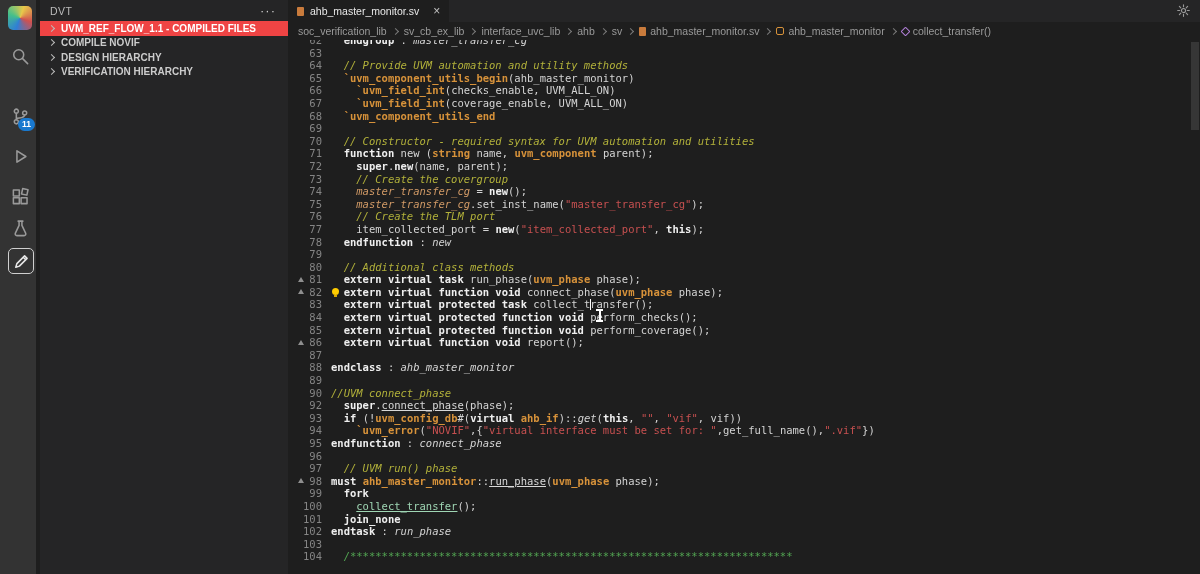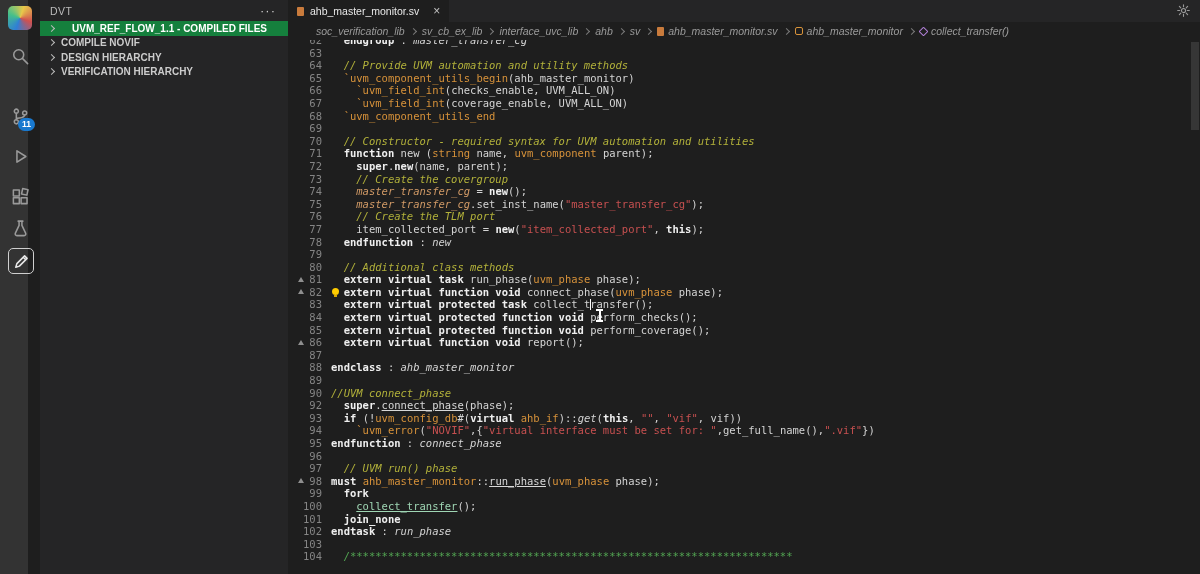--- a/index.html
+++ b/index.html
@@ -1,47 +1,47 @@
 <!DOCTYPE html>
 <html><head>
 <meta charset="utf-8">
 <style>
   html,body{margin:0;padding:0;background:#000;}
   .app{position:relative;width:1200px;height:574px;background:#1e1e1e;overflow:hidden;
        font-family:"Liberation Sans",sans-serif;-webkit-user-select:none;user-select:none;}
 
   
-  .activity-bar{position:absolute;left:0;top:0;width:28px;height:100%;background:#333333;z-index:6;}
+  .activity-bar{position:absolute;left:0;top:0;width:36px;height:100%;background:#333333;z-index:6;}
   .ab-item{position:absolute;left:8px;width:24px;height:24px;display:flex;align-items:center;justify-content:center;cursor:pointer;}
   .ab-item svg{width:19px;height:19px;fill:none;stroke:#9a9a9a;stroke-width:1.3;stroke-linecap:round;stroke-linejoin:round;}
   .ab-item.active{border:1px solid #cfcfcf;border-radius:5px;}
   .ab-item.active svg{stroke:#e8e8e8;}
   .ab-item.logo{border-radius:5px;background:conic-gradient(from 200deg,#2f7fd6,#45c08a,#e8c84a,#d05050,#2f7fd6);}
   .badge{position:absolute;right:-3px;bottom:-3px;min-width:13px;height:13px;border-radius:7px;background:#1979cf;
          color:#fff;font-size:8.5px;line-height:13px;text-align:center;padding:0 2px;font-weight:bold;}
 
   
   .sidebar{position:absolute;left:40px;top:0;width:248px;height:100%;background:#252526;z-index:5;}
   .sb-header{height:21px;display:flex;align-items:center;padding:0 12px 0 10px;color:#bbbbbb;font-size:10.5px;letter-spacing:.4px;}
   .sb-more{margin-left:auto;color:#cccccc;font-size:13px;letter-spacing:1px;cursor:pointer;}
   .sb-item{height:14.5px;display:flex;align-items:center;padding-left:6px;color:#cccccc;font-size:10px;font-weight:bold;cursor:pointer;white-space:nowrap;}
-  .sb-item.selected{background:#15803d;color:#ffffff;gap:11px;}
+  .sb-item.selected{background:#ef4444;color:#ffffff;}
   .chev{width:4px;height:4px;border-right:1.2px solid #bbbbbb;border-bottom:1.2px solid #bbbbbb;transform:rotate(-45deg);margin:0 7px 0 3px;flex:none;}
 
   
   .editor{position:absolute;left:288px;top:0;right:0;bottom:0;background:#1e1e1e;overflow:hidden;}
   .tabbar{position:absolute;left:0;top:0;right:0;height:22px;background:#252526;z-index:4;display:flex;}
   .tab{height:22px;background:#1e1e1e;display:flex;align-items:center;padding:0 9px;gap:6px;color:#e8e8e8;font-size:10.5px;cursor:pointer;}
   .file-ico{width:7px;height:9px;background:#c97b3c;border-radius:1px;flex:none;}
   .tab-close{color:#c0c0c0;font-size:12px;margin-left:8px;cursor:pointer;}
   .gear{position:absolute;right:8px;top:3px;width:16px;height:16px;cursor:pointer;}
   .gear svg{width:15px;height:15px;fill:none;stroke:#9a9a9a;stroke-width:1.2;stroke-linecap:round;}
 
   .breadcrumb{position:absolute;left:0;top:22px;right:0;height:18px;background:#1e1e1e;z-index:3;display:flex;align-items:center;
-              padding-left:28px;color:#9a9a9a;font-size:10.5px;gap:3px;white-space:nowrap;overflow:hidden;font-style:italic;}
+              padding-left:10px;color:#9a9a9a;font-size:10.5px;gap:3px;white-space:nowrap;overflow:hidden;}
   .bc-sep{width:4px;height:4px;border-right:1px solid #7a7a7a;border-bottom:1px solid #7a7a7a;transform:rotate(-45deg);margin:0 3px;flex:none;}
   .bc-item{display:flex;align-items:center;gap:4px;cursor:pointer;}
   .bc-icon{flex:none;}
   .bc-icon.file{width:7px;height:9px;background:#c97b3c;border-radius:1px;}
   .bc-icon.class{width:6px;height:6px;border:1.5px solid #d7923a;border-radius:2px;}
   .bc-icon.method{width:5px;height:5px;border:1.5px solid #b180d7;border-radius:1px;transform:rotate(45deg);}
 
   
   .code{position:absolute;left:0;top:34px;right:0;bottom:-20px;overflow:hidden;z-index:1;}
   .code-row{position:relative;display:flex;height:12.6px;line-height:12.6px;white-space:pre;
@@ -49,21 +49,21 @@
   .gutter{flex:none;width:34px;text-align:right;color:#858585;position:relative;cursor:pointer;}
   .mk{position:absolute;left:10px;top:3.5px;width:0;height:0;border-left:3.5px solid transparent;border-right:3.5px solid transparent;border-bottom:5.5px solid #8f8f8f;}
   .code-text{margin-left:9px;cursor:text;}
   .bulb{position:absolute;left:44px;top:2.5px;width:7px;height:7px;border-radius:50%;background:#ffcc00;z-index:2;cursor:pointer;}
   .bulb::after{content:"";position:absolute;left:2px;top:7px;width:3px;height:2px;background:#d8a800;}
 
   .t-d{color:#d4d4d4;}
   .t-k{color:#efefef;font-weight:bold;}
   .t-c{color:#b2b13a;font-style:italic;}
   .t-g{color:#53a653;font-style:italic;}
-  .t-o{color:#d7923a;font-weight:normal;}
+  .t-o{color:#d7923a;font-weight:bold;}
   .t-s{color:#c75050;}
   .t-p{color:#d19a66;font-style:italic;}
   .t-e{color:#d4d4d4;font-style:italic;}
   .t-f{color:#d8d8d8;text-decoration:underline;}
   .t-u{color:#9fd6b4;text-decoration:underline;}
   .t-caret{display:inline-block;width:1px;margin:0 -.5px;height:11px;background:#ffffff;vertical-align:-2px;}
   .t-ibeam{position:relative;color:#d4d4d4;}
   .t-ibeam::before{content:"";position:absolute;left:50%;margin-left:-1px;top:-2px;width:2px;height:13px;background:#ffffff;}
   .t-ibeam::after{content:"";position:absolute;left:50%;margin-left:-3.5px;top:-2px;width:7px;height:2px;background:#ffffff;box-shadow:0 11px 0 #ffffff;}
 

